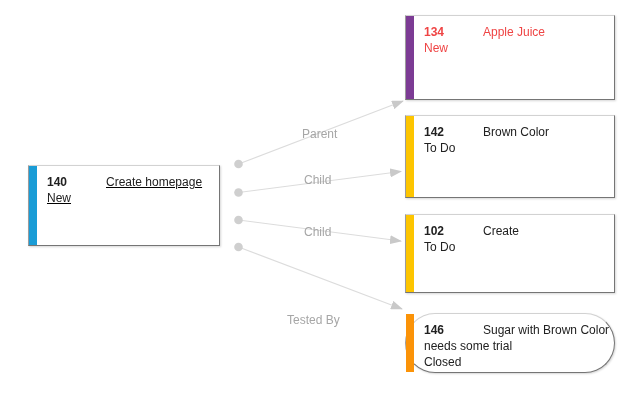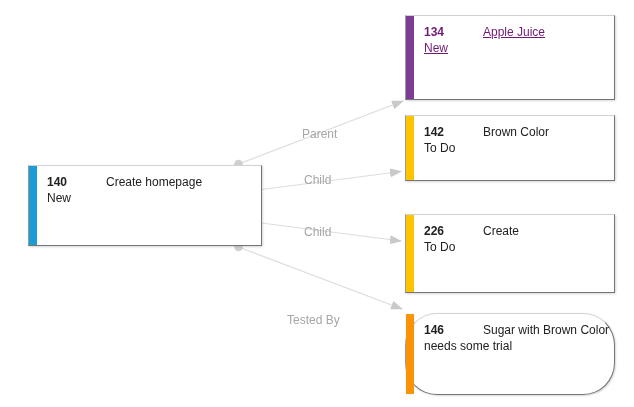--- a/index.html
+++ b/index.html
@@ -19,25 +19,25 @@
   }
   .card {
     position: absolute;
     background: #ffffff;
     border: 1px solid #9b9b9b;
     border-top-color: #d2d2d2;
     box-shadow: 1px 1px 2px rgba(0,0,0,0.16);
     box-sizing: border-box;
     cursor: pointer;
   }
-  #card-140 { left: 28px;  top: 165px; width: 234px; height: 81px; }
+  #card-140 { left: 28px;  top: 165px; width: 192px; height: 81px; text-decoration: underline; }
   #card-134 { left: 405px; top: 15px;  width: 210px; height: 85px; }
-  #card-142 { left: 405px; top: 115px; width: 210px; height: 66px; }
+  #card-142 { left: 405px; top: 115px; width: 210px; height: 83px; }
   #card-143 { left: 405px; top: 214px; width: 210px; height: 79px; }
-  #card-146 { left: 405px; top: 313px; width: 210px; height: 82px; border-radius: 32px; }
+  #card-146 { left: 405px; top: 313px; width: 210px; height: 60px; border-radius: 32px; }
   .type-bar {
     position: absolute;
     left: 0; top: 0; bottom: 0;
     width: 8px;
   }
   .card-content {
     margin-left: 8px;
     padding: 8px 4px 0 10px;
     font-size: 12px;
     line-height: 16px;
@@ -89,46 +89,47 @@
   <div class="card" id="card-140" style="background-color: rgb(255, 255, 255); border-right-color: rgb(117, 117, 117); border-bottom-color: rgb(117, 117, 117);">
     <div class="type-bar" style="background-color: rgb(26, 156, 214);"></div>
     <div class="card-content" style="color: rgb(33, 33, 33);">
       <span class="wid">140</span><span class="wtitle">Create homepage</span>
       <div class="wstate">New</div>
     </div>
   </div>
 
   <div class="card" id="card-134" style="background-color: rgb(255, 255, 255); border-right-color: rgb(117, 117, 117); border-bottom-color: rgb(117, 117, 117);">
     <div class="type-bar" style="background-color: rgb(124, 59, 148);"></div>
-    <div class="card-content" style="color: #701a75; text-decoration: underline;">
+    <div class="card-content" style="color: #ef4444;">
       <span class="wid">134</span><span class="wtitle">Apple Juice</span>
       <div class="wstate">New</div>
     </div>
   </div>
 
   <div class="card" id="card-142" style="background-color: rgb(255, 255, 255); border-right-color: rgb(117, 117, 117); border-bottom-color: rgb(117, 117, 117);">
     <div class="type-bar" style="background-color: rgb(253, 197, 0);"></div>
     <div class="card-content" style="color: rgb(33, 33, 33);">
       <span class="wid">142</span><span class="wtitle">Brown Color</span>
       <div class="wstate">To Do</div>
     </div>
   </div>
 
   <div class="card" id="card-143" style="background-color: rgb(255, 255, 255); border-right-color: rgb(117, 117, 117); border-bottom-color: rgb(117, 117, 117);">
     <div class="type-bar" style="background-color: rgb(253, 197, 0);"></div>
     <div class="card-content" style="color: rgb(33, 33, 33);">
-      <span class="wid">226</span><span class="wtitle">Create</span>
+      <span class="wid">102</span><span class="wtitle">Create</span>
       <div class="wstate">To Do</div>
     </div>
   </div>
 
   <div class="card" id="card-146" style="background-color: rgb(255, 255, 255); border-right-color: rgb(117, 117, 117); border-bottom-color: rgb(117, 117, 117);">
     <div class="type-bar" style="background-color: rgb(251, 147, 8);"></div>
     <div class="card-content" style="color: rgb(33, 33, 33);">
       <span class="wid">146</span><span class="wtitle">Sugar with Brown Color needs some trial</span>
+      <div class="wstate">Closed</div>
     </div>
   </div>
 
   <div class="link-label" id="label-parent" style="color: rgb(166, 166, 166);">Parent</div>
   <div class="link-label" id="label-child-1" style="color: rgb(166, 166, 166);">Child</div>
   <div class="link-label" id="label-child-2" style="color: rgb(166, 166, 166);">Child</div>
   <div class="link-label" id="label-tested-by" style="color: rgb(166, 166, 166); margin-top: 42px;">Tested By</div>
 
 </div>
 

